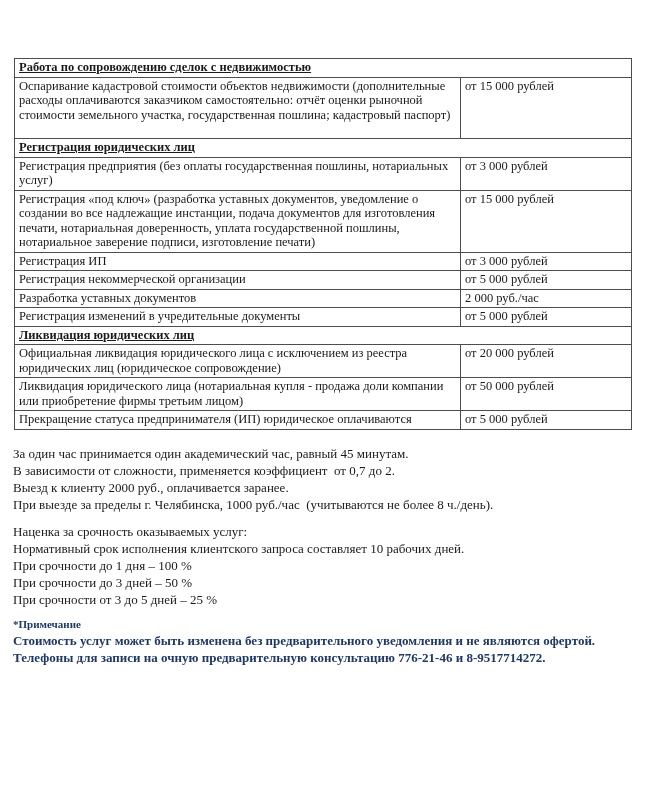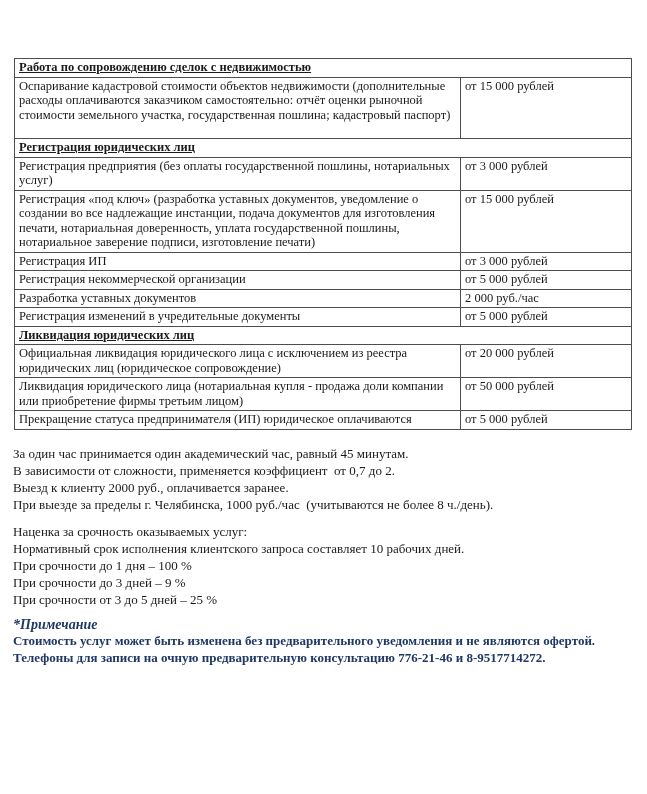--- a/index.html
+++ b/index.html
@@ -52,23 +52,22 @@
     white-space: pre-wrap;
   }
   .note-block { margin: 0; }
   .note-block.urgency { margin-top: 10px; }
   .note-block.footnote {
     margin-top: 9px;
     color: #1f3864;
     font-weight: bold;
   }
   .footnote-title {
-    font-size: 14px;
+    font-size: 11px;
     line-height: 15px;
-    font-style: italic;
   }
 </style>
 </head>
 <body>
 
 <div class="page">
 
   <table class="price-table">
     <colgroup>
       <col class="col-service">
@@ -81,21 +80,21 @@
       </tr>
       <tr>
         <td class="svc pad-bottom">Оспаривание кадастровой стоимости объектов недвижимости (дополнительные расходы оплачиваются заказчиком самостоятельно: отчёт оценки рыночной стоимости земельного участка, государственная пошлина; кадастровый паспорт)</td>
         <td class="prc">от 15 000 рублей</td>
       </tr>
 
       <tr>
         <td class="section-header" colspan="2"><span>Регистрация юридических лиц</span></td>
       </tr>
       <tr>
-        <td class="svc">Регистрация предприятия (без оплаты государственной пошлины, нотариальных услуг)</td>
+        <td class="svc">Регистрация предприятия (без оплаты государственная пошлины, нотариальных услуг)</td>
         <td class="prc">от 3 000 рублей</td>
       </tr>
       <tr>
         <td class="svc">Регистрация «под ключ» (разработка уставных документов, уведомление о создании во все надлежащие инстанции, подача документов для изготовления печати, нотариальная доверенность, уплата государственной пошлины, нотариальное заверение подписи, изготовление печати)</td>
         <td class="prc">от 15 000 рублей</td>
       </tr>
       <tr>
         <td class="svc">Регистрация ИП</td>
         <td class="prc">от 3 000 рублей</td>
       </tr>
@@ -136,21 +135,21 @@
       <p>За один час принимается один академический час, равный 45 минутам.</p>
       <p>В зависимости от сложности, применяется коэффициент  от 0,7 до 2.</p>
       <p>Выезд к клиенту 2000 руб., оплачивается заранее.</p>
       <p>При выезде за пределы г. Челябинска, 1000 руб./час  (учитываются не более 8 ч./день).</p>
     </div>
 
     <div class="note-block urgency">
       <p>Наценка за срочность оказываемых услуг:</p>
       <p>Нормативный срок исполнения клиентского запроса составляет 10 рабочих дней.</p>
       <p>При срочности до 1 дня – 100 %</p>
-      <p>При срочности до 3 дней – 9 %</p>
+      <p>При срочности до 3 дней – 50 %</p>
       <p>При срочности от 3 до 5 дней – 25 %</p>
     </div>
 
     <div class="note-block footnote">
       <p class="footnote-title">*Примечание</p>
       <p>Стоимость услуг может быть изменена без предварительного уведомления и не являются офертой.</p>
       <p>Телефоны для записи на очную предварительную консультацию 776-21-46 и 8-9517714272.</p>
     </div>
 
   </div>

